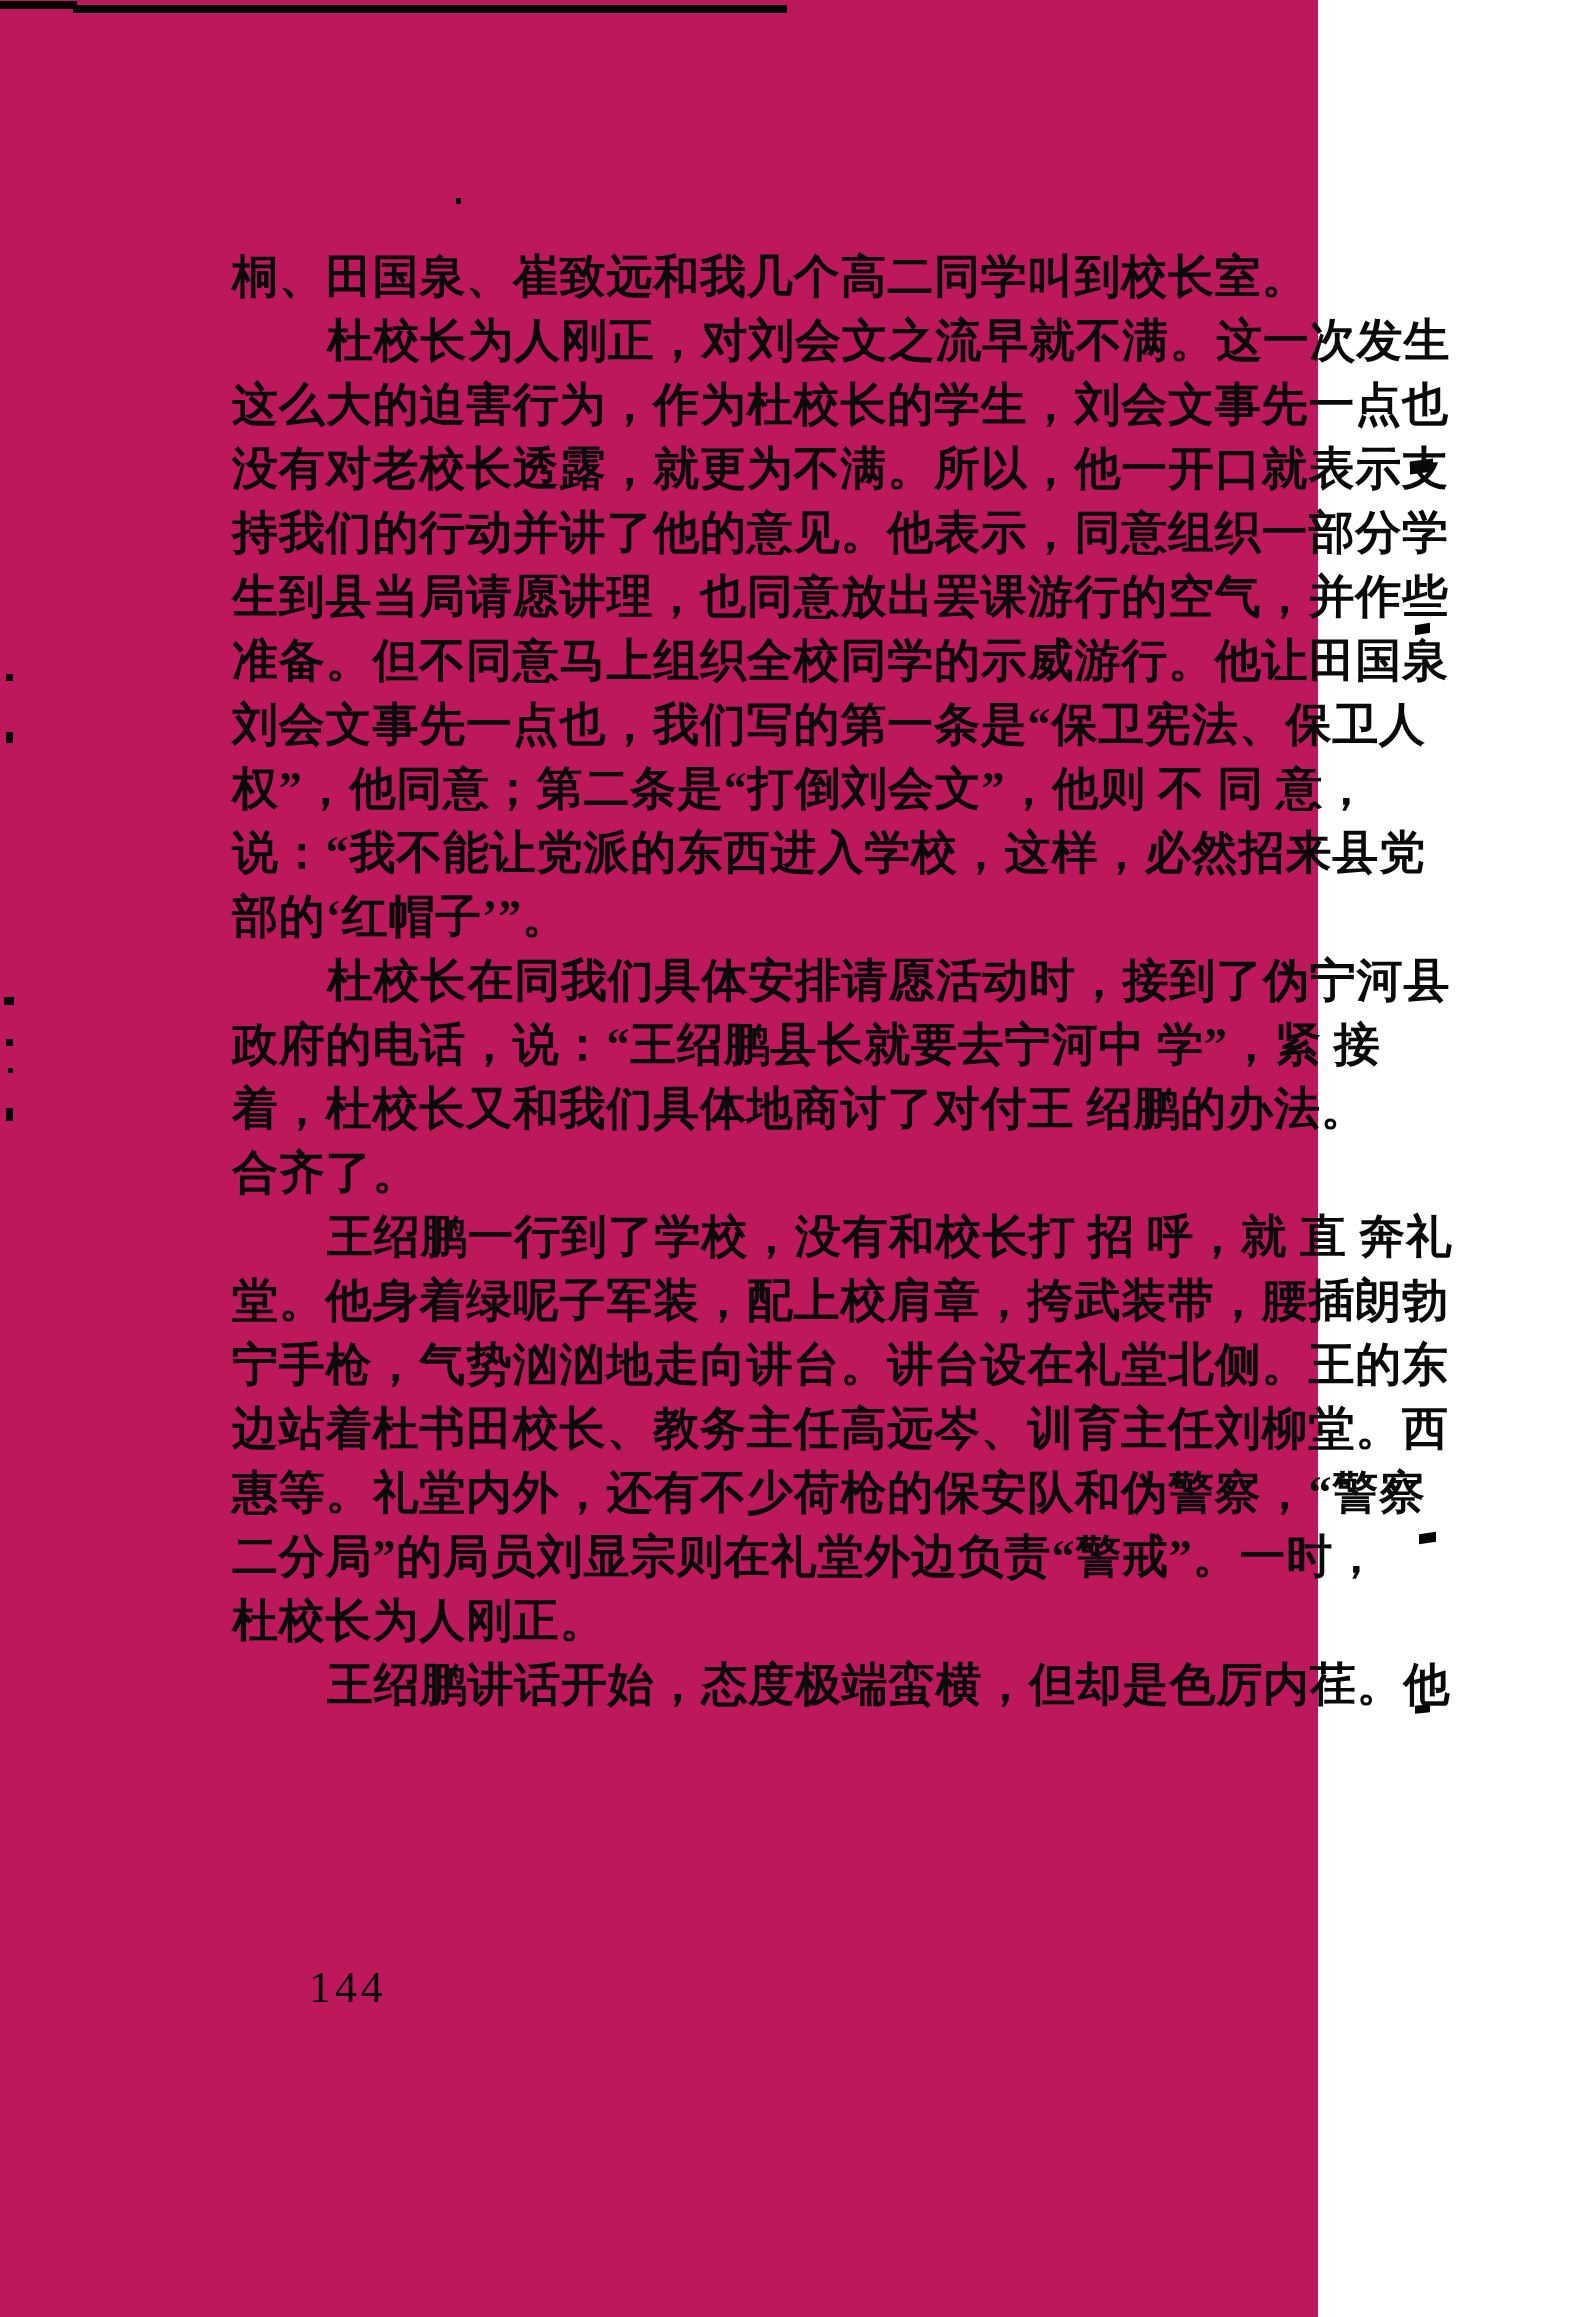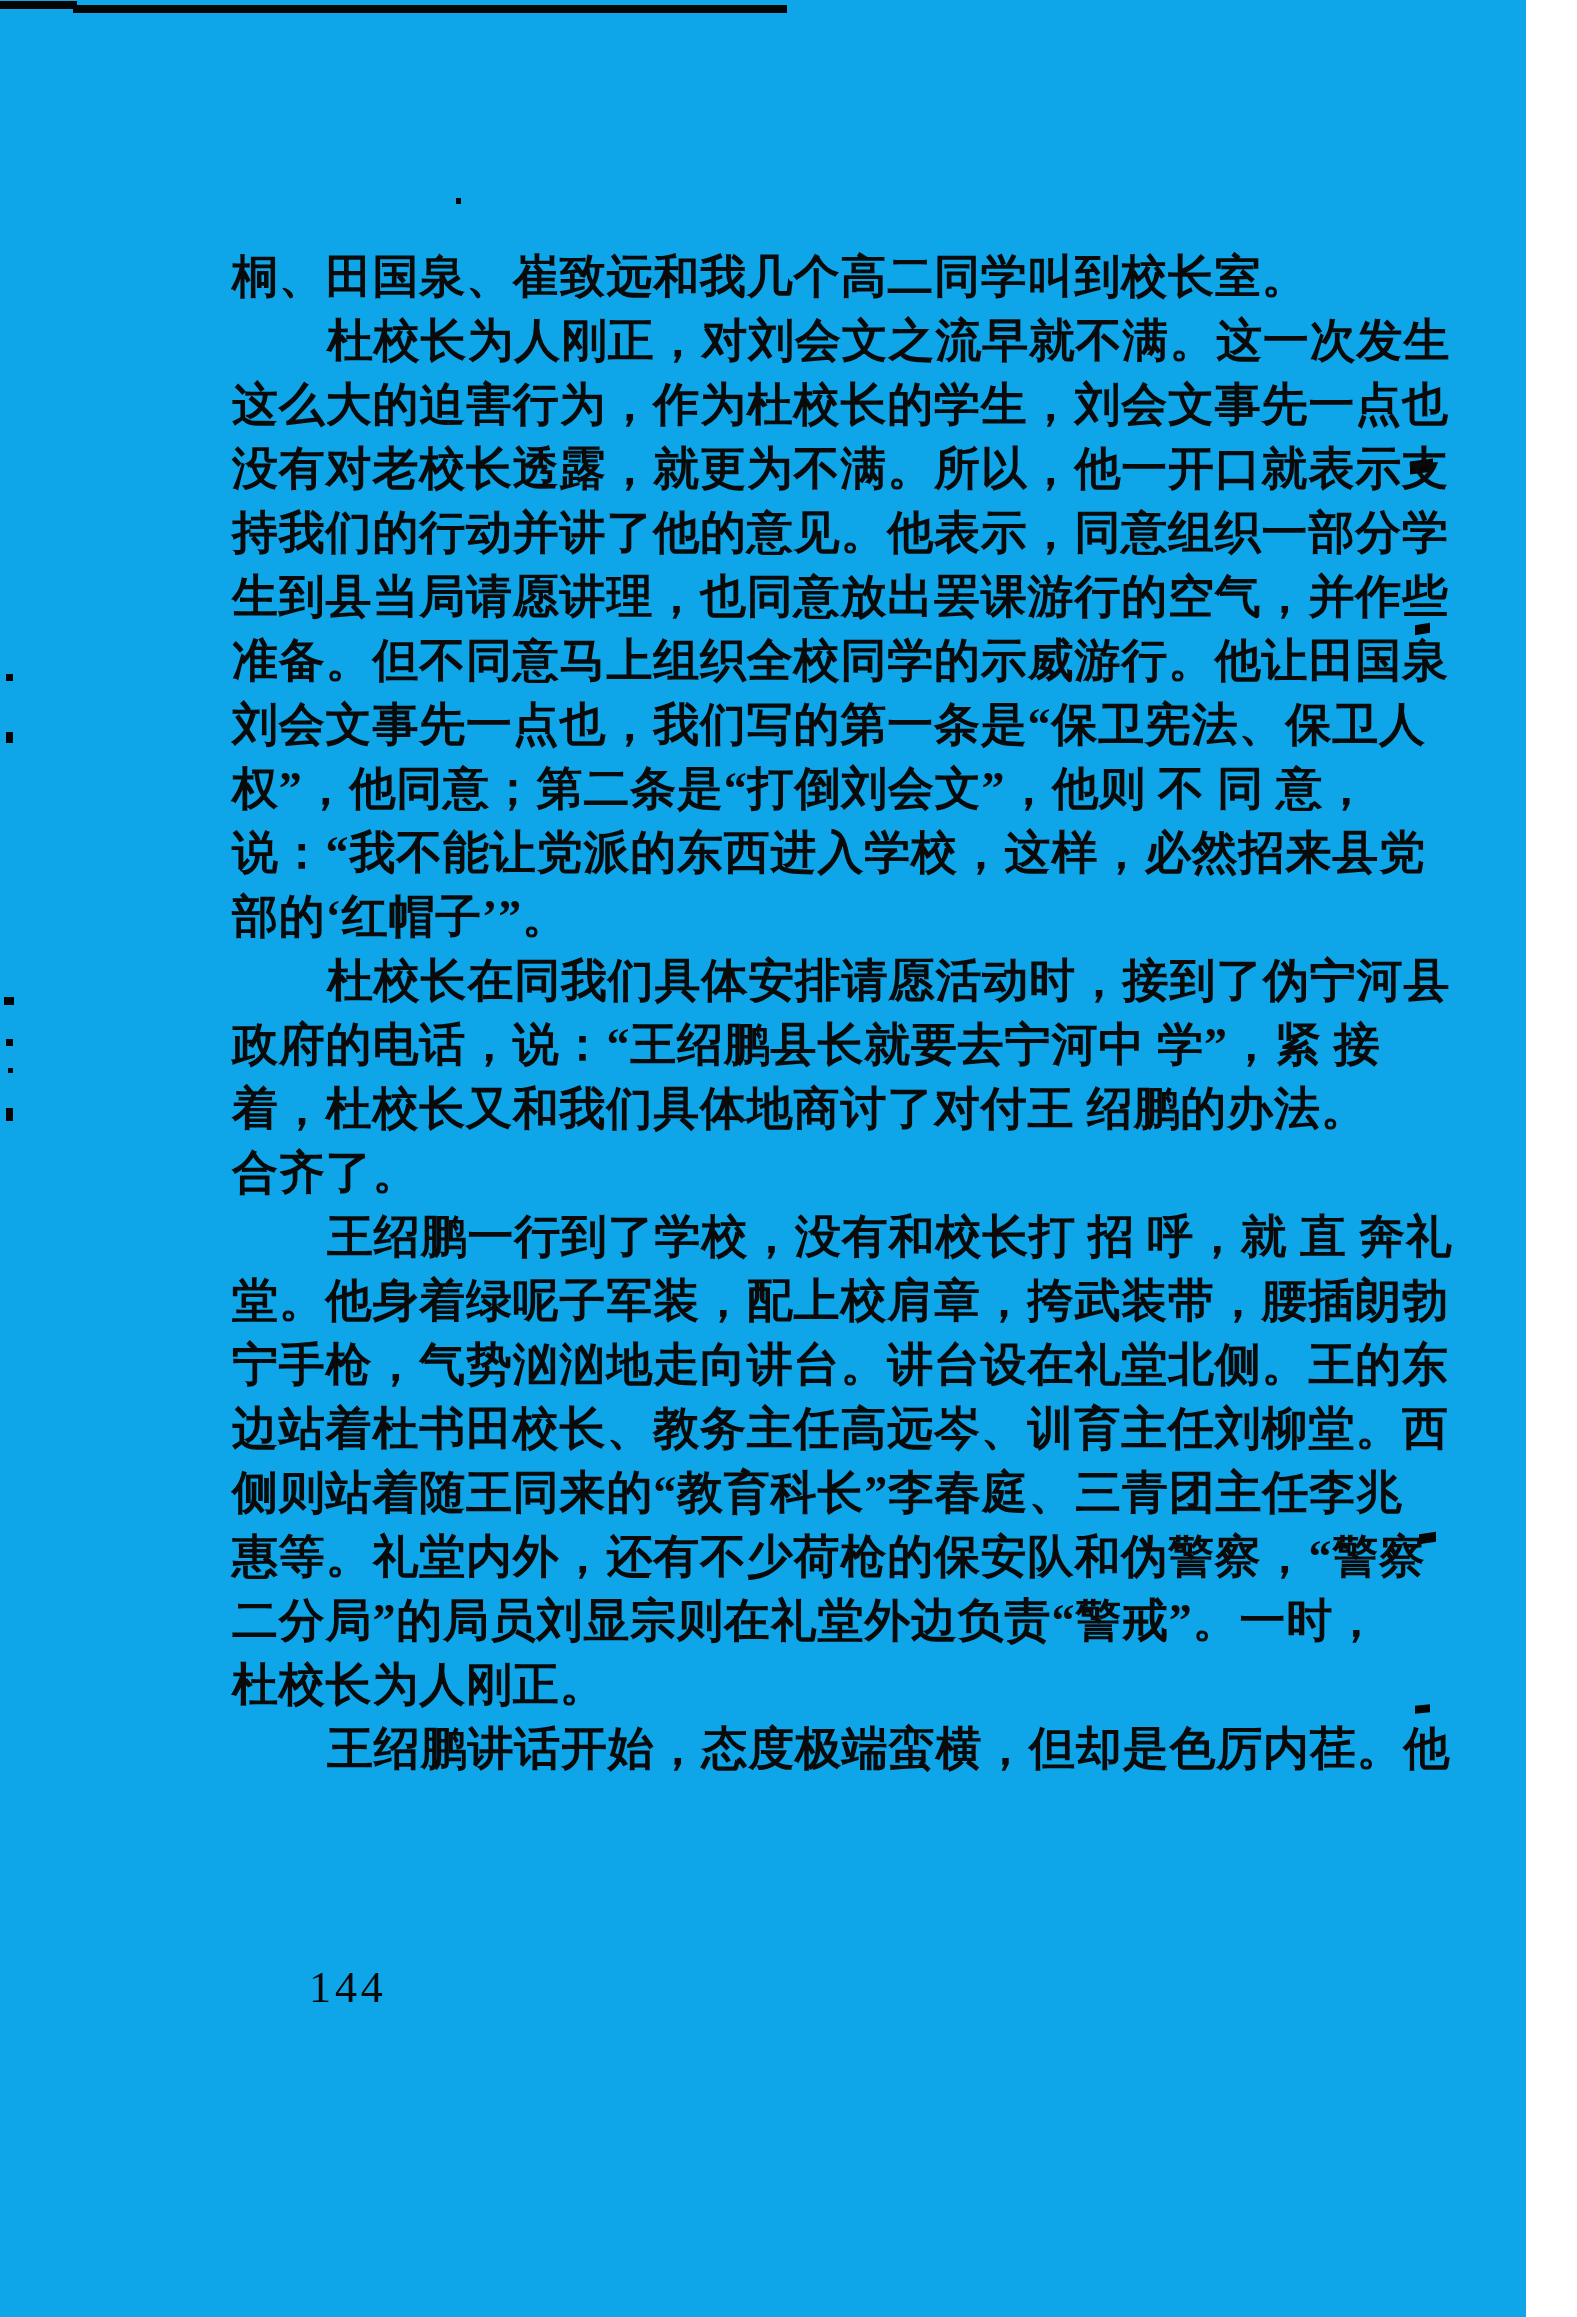--- a/index.html
+++ b/index.html
@@ -5,22 +5,22 @@
   * { margin: 0; padding: 0; box-sizing: border-box; }
   html, body {
     width: 1578px; height: 2317px;
     background: #ffffff;
     font-family: "Liberation Serif", "DejaVu Serif", serif;
     overflow: hidden;
     position: relative;
   }
   .page {
     position: absolute; inset: 0;
-    width: 1526px; height: 2317px;
-    background: #0ea5e9;
+    width: 1318px; height: 2317px;
+    background: #be185d;
   }
   .textblock {
     position: absolute;
     left: 232px; top: 245px;
     width: 1135px;
     color: #0a0a0a;
   }
   .line {
     height: 64px;
     line-height: 64px;
@@ -87,21 +87,20 @@
     <div class="line">说：“我不能让党派的东西进入学校，这样，必然招来县党</div>
     <div class="line">部的‘红帽子’”。</div>
     <div class="line indent">杜校长在同我们具体安排请愿活动时，接到了伪宁河县</div>
     <div class="line">政府的电话，说：“王绍鹏县长就要去宁河中 学”，紧 接</div>
     <div class="line">着，杜校长又和我们具体地商讨了对付王 绍鹏的办法。</div>
     <div class="line">合齐了。</div>
     <div class="line indent">王绍鹏一行到了学校，没有和校长打 招 呼，就 直 奔礼</div>
     <div class="line">堂。他身着绿呢子军装，配上校肩章，挎武装带，腰插朗勃</div>
     <div class="line">宁手枪，气势汹汹地走向讲台。讲台设在礼堂北侧。王的东</div>
     <div class="line">边站着杜书田校长、教务主任高远岑、训育主任刘柳堂。西</div>
-    <div class="line">侧则站着随王同来的“教育科长”李春庭、三青团主任李兆</div>
     <div class="line">惠等。礼堂内外，还有不少荷枪的保安队和伪警察，“警察</div>
     <div class="line">二分局”的局员刘显宗则在礼堂外边负责“警戒”。一时，</div>
     <div class="line">杜校长为人刚正。</div>
     <div class="line indent">王绍鹏讲话开始，态度极端蛮横，但却是色厉内荏。他</div>
   </div>
 
   <div class="pagenum">144</div>
 
 </div>
 

